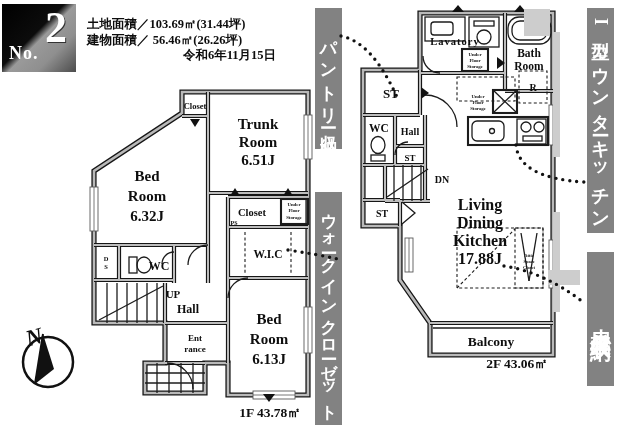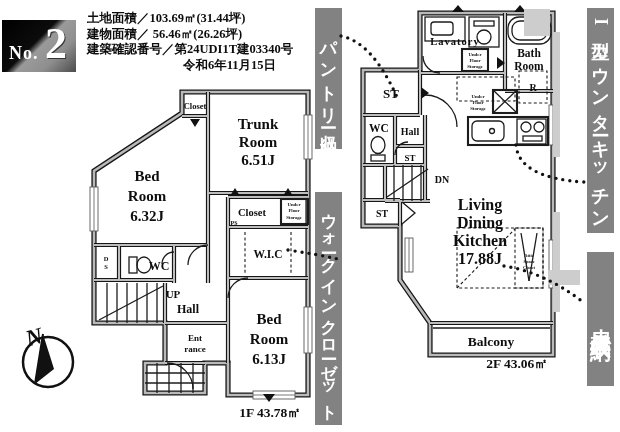--- a/index.html
+++ b/index.html
@@ -1,24 +1,24 @@
 <!DOCTYPE html>
 <html><head>
 <meta charset="utf-8">
 <style>
   html,body{margin:0;padding:0;background:#fff;}
   #stage{position:relative;width:620px;height:432px;background:#fff;overflow:hidden;
          font-family:"Liberation Sans","DejaVu Sans",sans-serif;}
   
-  .badge{position:absolute;left:2px;top:4px;width:74px;height:52px;
+  .badge{position:absolute;left:2px;top:4px;width:74px;height:68px;
          background:linear-gradient(135deg,#000 0%,#0c0c0c 44%,#9a9a9a 52%,#8f8f8f 72%,#4c4c4c 100%);
-         color:#fff;font-family:"Liberation Serif","DejaVu Serif",serif;font-weight:700;margin-top:16px;}
+         color:#fff;font-family:"Liberation Serif","DejaVu Serif",serif;font-weight:700;}
   .badge .no{position:absolute;left:7px;bottom:8px;font-size:18px;letter-spacing:1px;}
   .badge .num{position:absolute;right:9px;top:2px;font-size:44px;line-height:44px;text-shadow:1px 1px 0 #333;}
-  .hinfo{position:absolute;left:87px;top:11px;width:235px;
+  .hinfo{position:absolute;left:87px;top:17px;width:235px;
          font-family:"Liberation Serif","DejaVu Serif",serif;font-weight:700;
          font-size:12.5px;line-height:15.5px;color:#0d0d0d;white-space:nowrap;}
   .hinfo .l4{margin-left:96px;}
   
   .vlabel{position:absolute;width:27px;background:#828282;color:#fff;
           writing-mode:vertical-rl;text-orientation:mixed;
           display:flex;align-items:center;justify-content:center;
           font-family:"Liberation Serif","DejaVu Serif",serif;font-weight:700;
           letter-spacing:3px;}
   #lbl-pantry{left:315px;top:8px;height:141px;font-size:17px;}
@@ -47,21 +47,20 @@
 <div id="stage">
 
   <div class="badge">
     <span class="no">No.</span>
     <span class="num">2</span>
   </div>
 
   <div class="hinfo">
     <div>土地面積／103.69㎡(31.44坪)</div>
     <div>建物面積／ 56.46㎡(26.26坪)</div>
-    <div>建築確認番号／第24UDI1T建03340号</div>
     <div class="l4">令和6年11月15日</div>
   </div>
 
   <div class="vlabel" id="lbl-pantry">パントリー収納</div>
   <div class="vlabel" id="lbl-wic">ウォークインクローゼット</div>
   <div class="vlabel" id="lbl-kitchen">I型カウンターキッチン</div>
   <div class="vlabel" id="lbl-attic">小屋裏収納</div>
 
   <svg style="left:85px;top:75px" width="235" height="355" viewBox="0 0 235 355">
     <defs>

